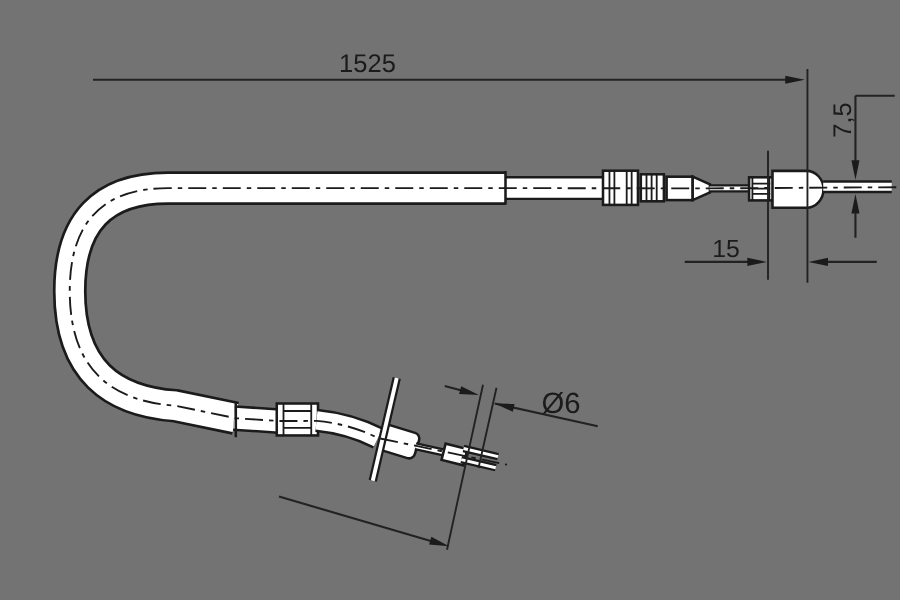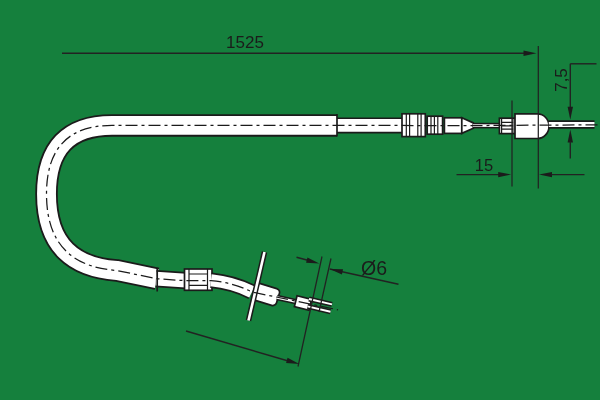--- a/index.html
+++ b/index.html
@@ -1,16 +1,16 @@
 <!DOCTYPE html>
 <html><head>
 <meta charset="utf-8">
 <style>
   html,body{margin:0;padding:0;background:#ffffff;}
-  .stage{position:relative;width:600px;height:400px;background:#15803d;overflow:hidden;
+  .stage{position:relative;width:600px;height:400px;background:#737373;overflow:hidden;
          font-family:"Liberation Sans", sans-serif;}
   svg{display:block;}
   .ink{stroke:#1b1b1b;fill:none;}
   .w{stroke:#ffffff;fill:none;}
   .part{fill:#ffffff;stroke:#1b1b1b;stroke-width:1.7;}
   .detail{stroke:#1b1b1b;stroke-width:1.2;fill:none;}
   .cap{stroke:#1b1b1b;stroke-width:1.7;fill:none;}
   .centerline{stroke:#1b1b1b;stroke-width:1.25;fill:none;
               stroke-dasharray:12 4 3 4;}
   .dim{stroke:#222222;stroke-width:1.4;fill:none;}

